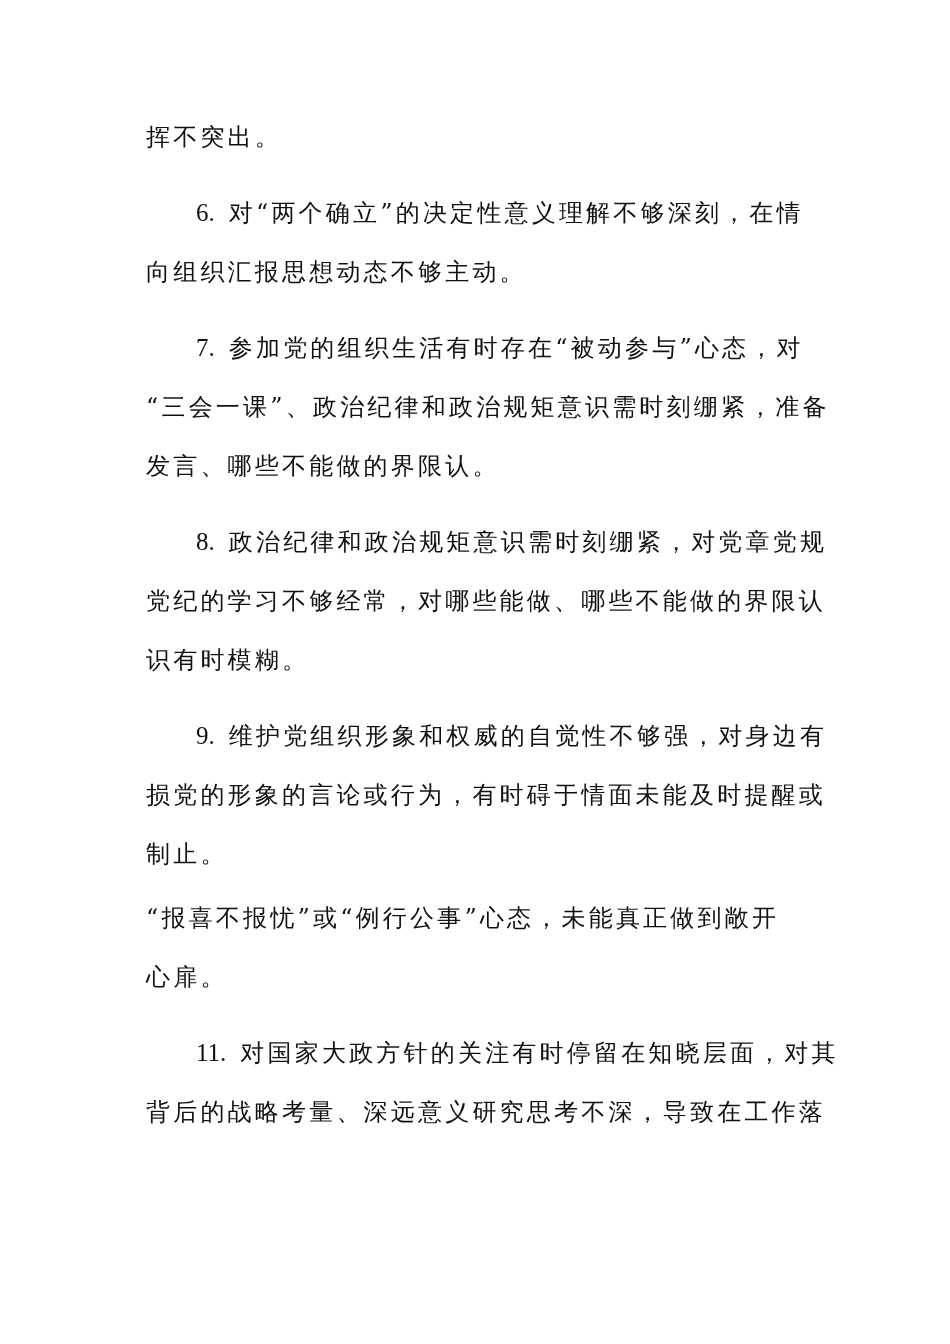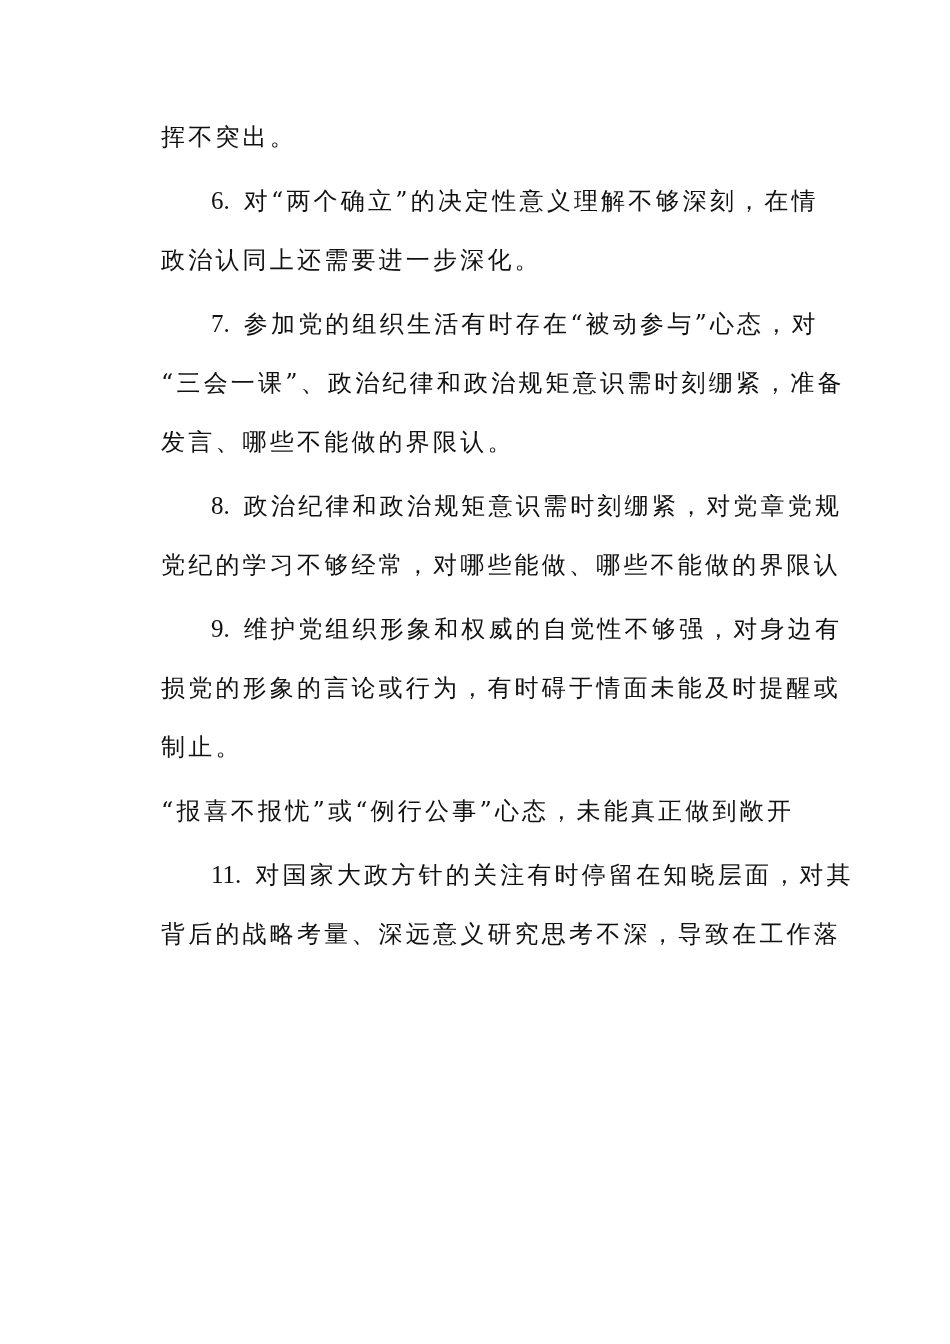--- a/index.html
+++ b/index.html
@@ -1,71 +1,73 @@
 <!DOCTYPE html>
 <html><head>
 <meta charset="utf-8">
 <style>
   html, body { margin: 0; padding: 0; background: #ffffff; }
   body { width: 950px; height: 1344px; position: relative; overflow: hidden; }
   .page {
-    position: absolute; left: 161px; top: 117px; width: 662px;
+    position: absolute; left: 146px; top: 117px; width: 662px;
     font-family: "DejaVu Serif", "Liberation Serif", serif;
     font-size: 24px; color: #111111;
   }
   .line {
     height: 59px; line-height: 40px; white-space: nowrap;
     letter-spacing: 3.2px; overflow: visible;
   }
-  .indent { padding-left: 50px; }
+  .indent { padding-left: 50px; margin-top: 12px; }
   .num {
     font-family: "Liberation Serif", "DejaVu Serif", serif;
     font-weight: normal; font-size: 25px; letter-spacing: 0;
     margin-right: 14px; display: inline-block;
   }
   .gap { height: 5px; }
 </style>
 </head>
 <body>
 
 <div class="page">
 
   <div>
     <div class="line">挥不突出。</div>
   </div>
   <div class="gap"></div>
 
   <div>
     <div class="line indent"><span class="num">6.</span><span>对“两个确立”的决定性意义理解不够深刻，在情</span></div>
-    <div class="line">政治认同上还需要进一步深化。</div>
+    <div class="line">向组织汇报思想动态不够主动。</div>
   </div>
   <div class="gap"></div>
 
   <div>
     <div class="line indent"><span class="num">7.</span><span>参加党的组织生活有时存在“被动参与”心态，对</span></div>
     <div class="line">“三会一课”、政治纪律和政治规矩意识需时刻绷紧，准备</div>
     <div class="line">发言、哪些不能做的界限认。</div>
   </div>
   <div class="gap"></div>
 
   <div>
     <div class="line indent"><span class="num">8.</span><span>政治纪律和政治规矩意识需时刻绷紧，对党章党规</span></div>
     <div class="line">党纪的学习不够经常，对哪些能做、哪些不能做的界限认</div>
+    <div class="line">识有时模糊。</div>
   </div>
   <div class="gap"></div>
 
   <div>
     <div class="line indent"><span class="num">9.</span><span>维护党组织形象和权威的自觉性不够强，对身边有</span></div>
     <div class="line">损党的形象的言论或行为，有时碍于情面未能及时提醒或</div>
     <div class="line">制止。</div>
   </div>
   <div class="gap"></div>
 
   <div>
     <div class="line">“报喜不报忧”或“例行公事”心态，未能真正做到敞开</div>
+    <div class="line">心扉。</div>
   </div>
   <div class="gap"></div>
 
   <div>
     <div class="line indent"><span class="num">11.</span><span>对国家大政方针的关注有时停留在知晓层面，对其</span></div>
     <div class="line">背后的战略考量、深远意义研究思考不深，导致在工作落</div>
   </div>
 
 </div>
 

